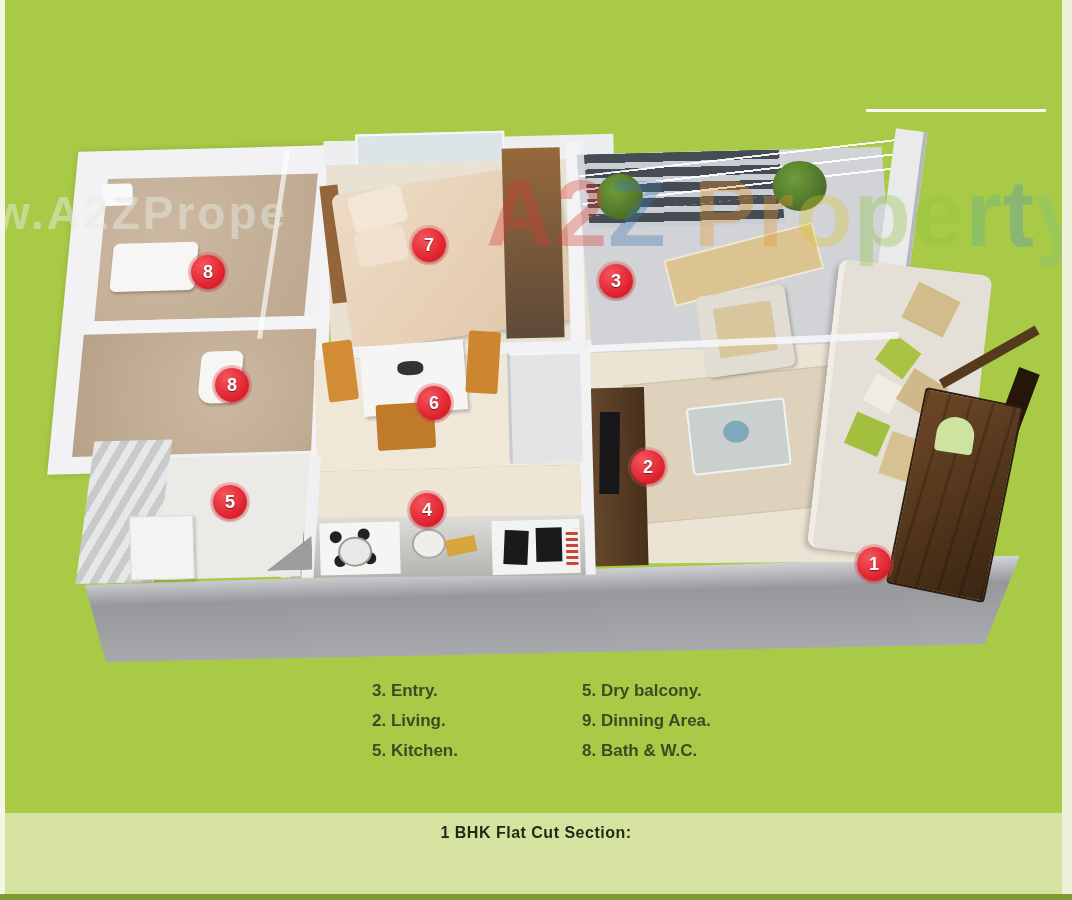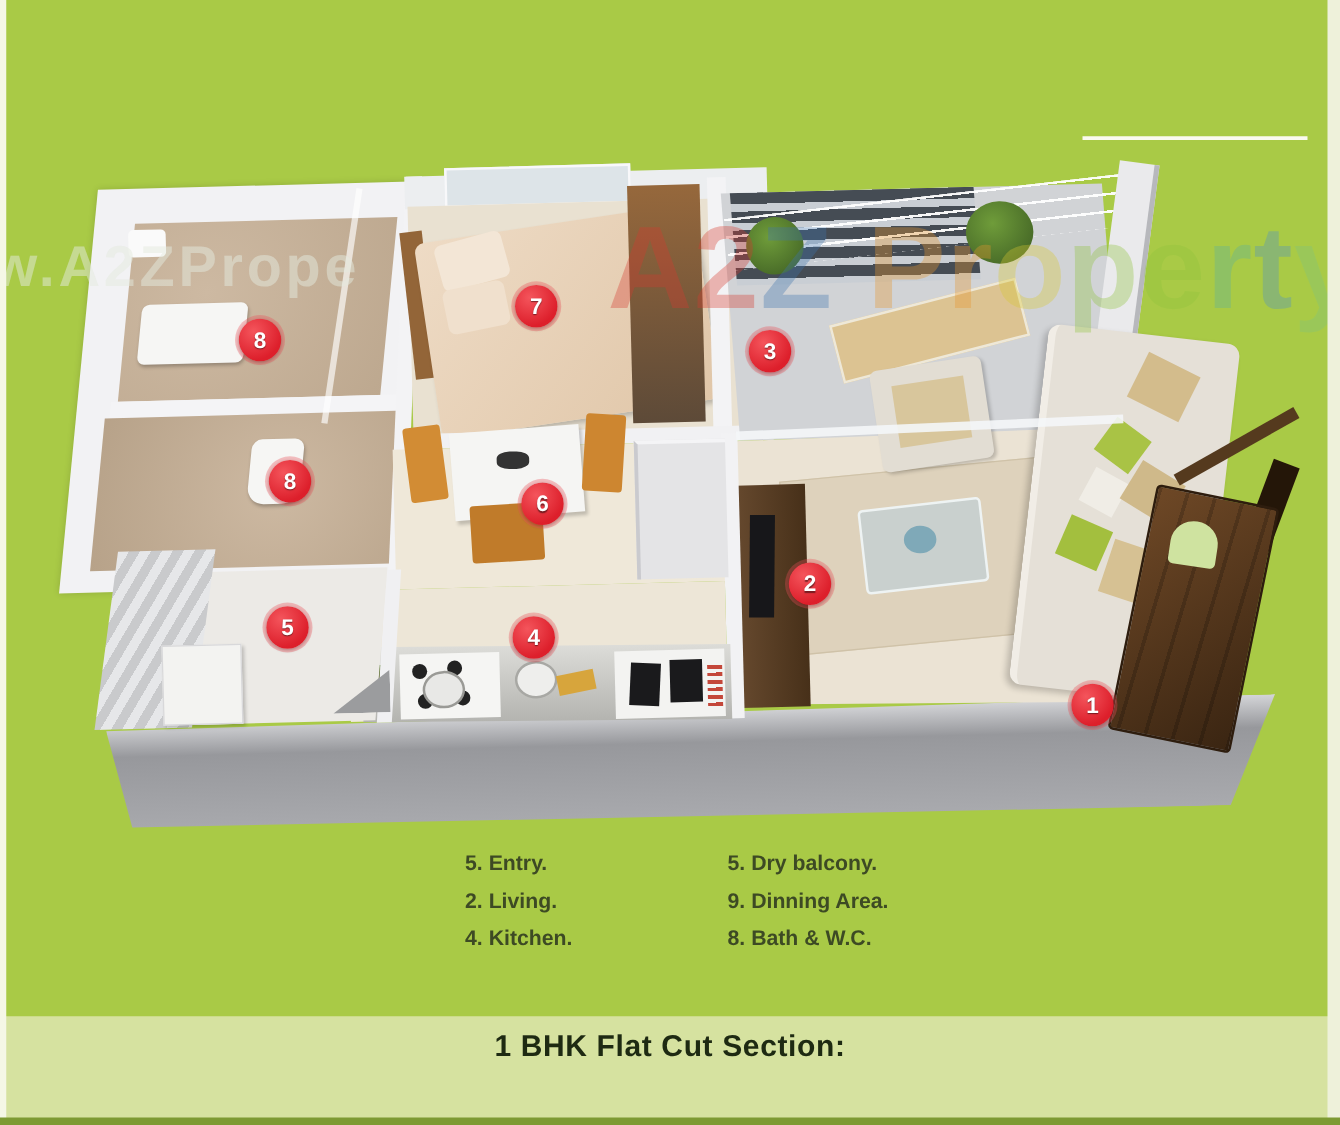--- a/index.html
+++ b/index.html
@@ -121,21 +121,21 @@
     box-shadow:0 0 0 3px rgba(235,80,88,.35),0 1px 3px rgba(0,0,0,.4);text-shadow:0 1px 1px rgba(0,0,0,.5);}
 
   
   .legend{position:absolute;left:372px;top:676px;display:flex;gap:38px;z-index:6;}
   .legend ul{list-style:none;margin:0;padding:0;}
   .legend .col-1{width:172px;}
   .legend li{font-size:17px;font-weight:700;color:#3d4a24;line-height:30px;white-space:nowrap;}
 
   
   .footer{position:absolute;left:0;top:813px;width:1072px;height:87px;background:#d6e2a0;z-index:5;text-align:center;}
-  .footer-title{margin-top:11px;font-size:24px;font-weight:800;color:#1e2a12;letter-spacing:.5px;}
+  .footer-title{margin-top:11px;font-size:16px;font-weight:800;color:#1e2a12;letter-spacing:.5px;}
   .footer-range{margin-top:7px;font-size:25px;font-weight:700;color:#3c4e1e;}
 </style>
 </head>
 <body>
 
 <div class="page">
 
   <div class="edge-left"></div>
   <div class="edge-right"></div>
   <div class="edge-bottom"></div>
@@ -243,23 +243,23 @@
         <div class="marker" style="left: 200px; top: 384px;">5</div>
         <div class="marker" style="left: 404px; top: 285px;">6</div>
         <div class="marker" style="left: 399px; top: 127px;">7</div>
         <div class="marker" style="left: 178px; top: 154px;">8</div>
         <div class="marker" style="left: 202px; top: 267px;">8</div>
       </div>
   </div>
 
   <div class="legend">
     <ul class="col-1" id="legend-col1">
-        <li>5. Entry.</li>
+        <li>3. Entry.</li>
         <li>2. Living.</li>
-        <li>4. Kitchen.</li>
+        <li>5. Kitchen.</li>
       </ul>
     <ul class="col-2" id="legend-col2">
         <li>5. Dry balcony.</li>
         <li>9. Dinning Area.</li>
         <li>8. Bath &amp; W.C.</li>
       </ul>
   </div>
 
   <div class="footer">
     <div class="footer-title">1 BHK Flat Cut Section:</div>

